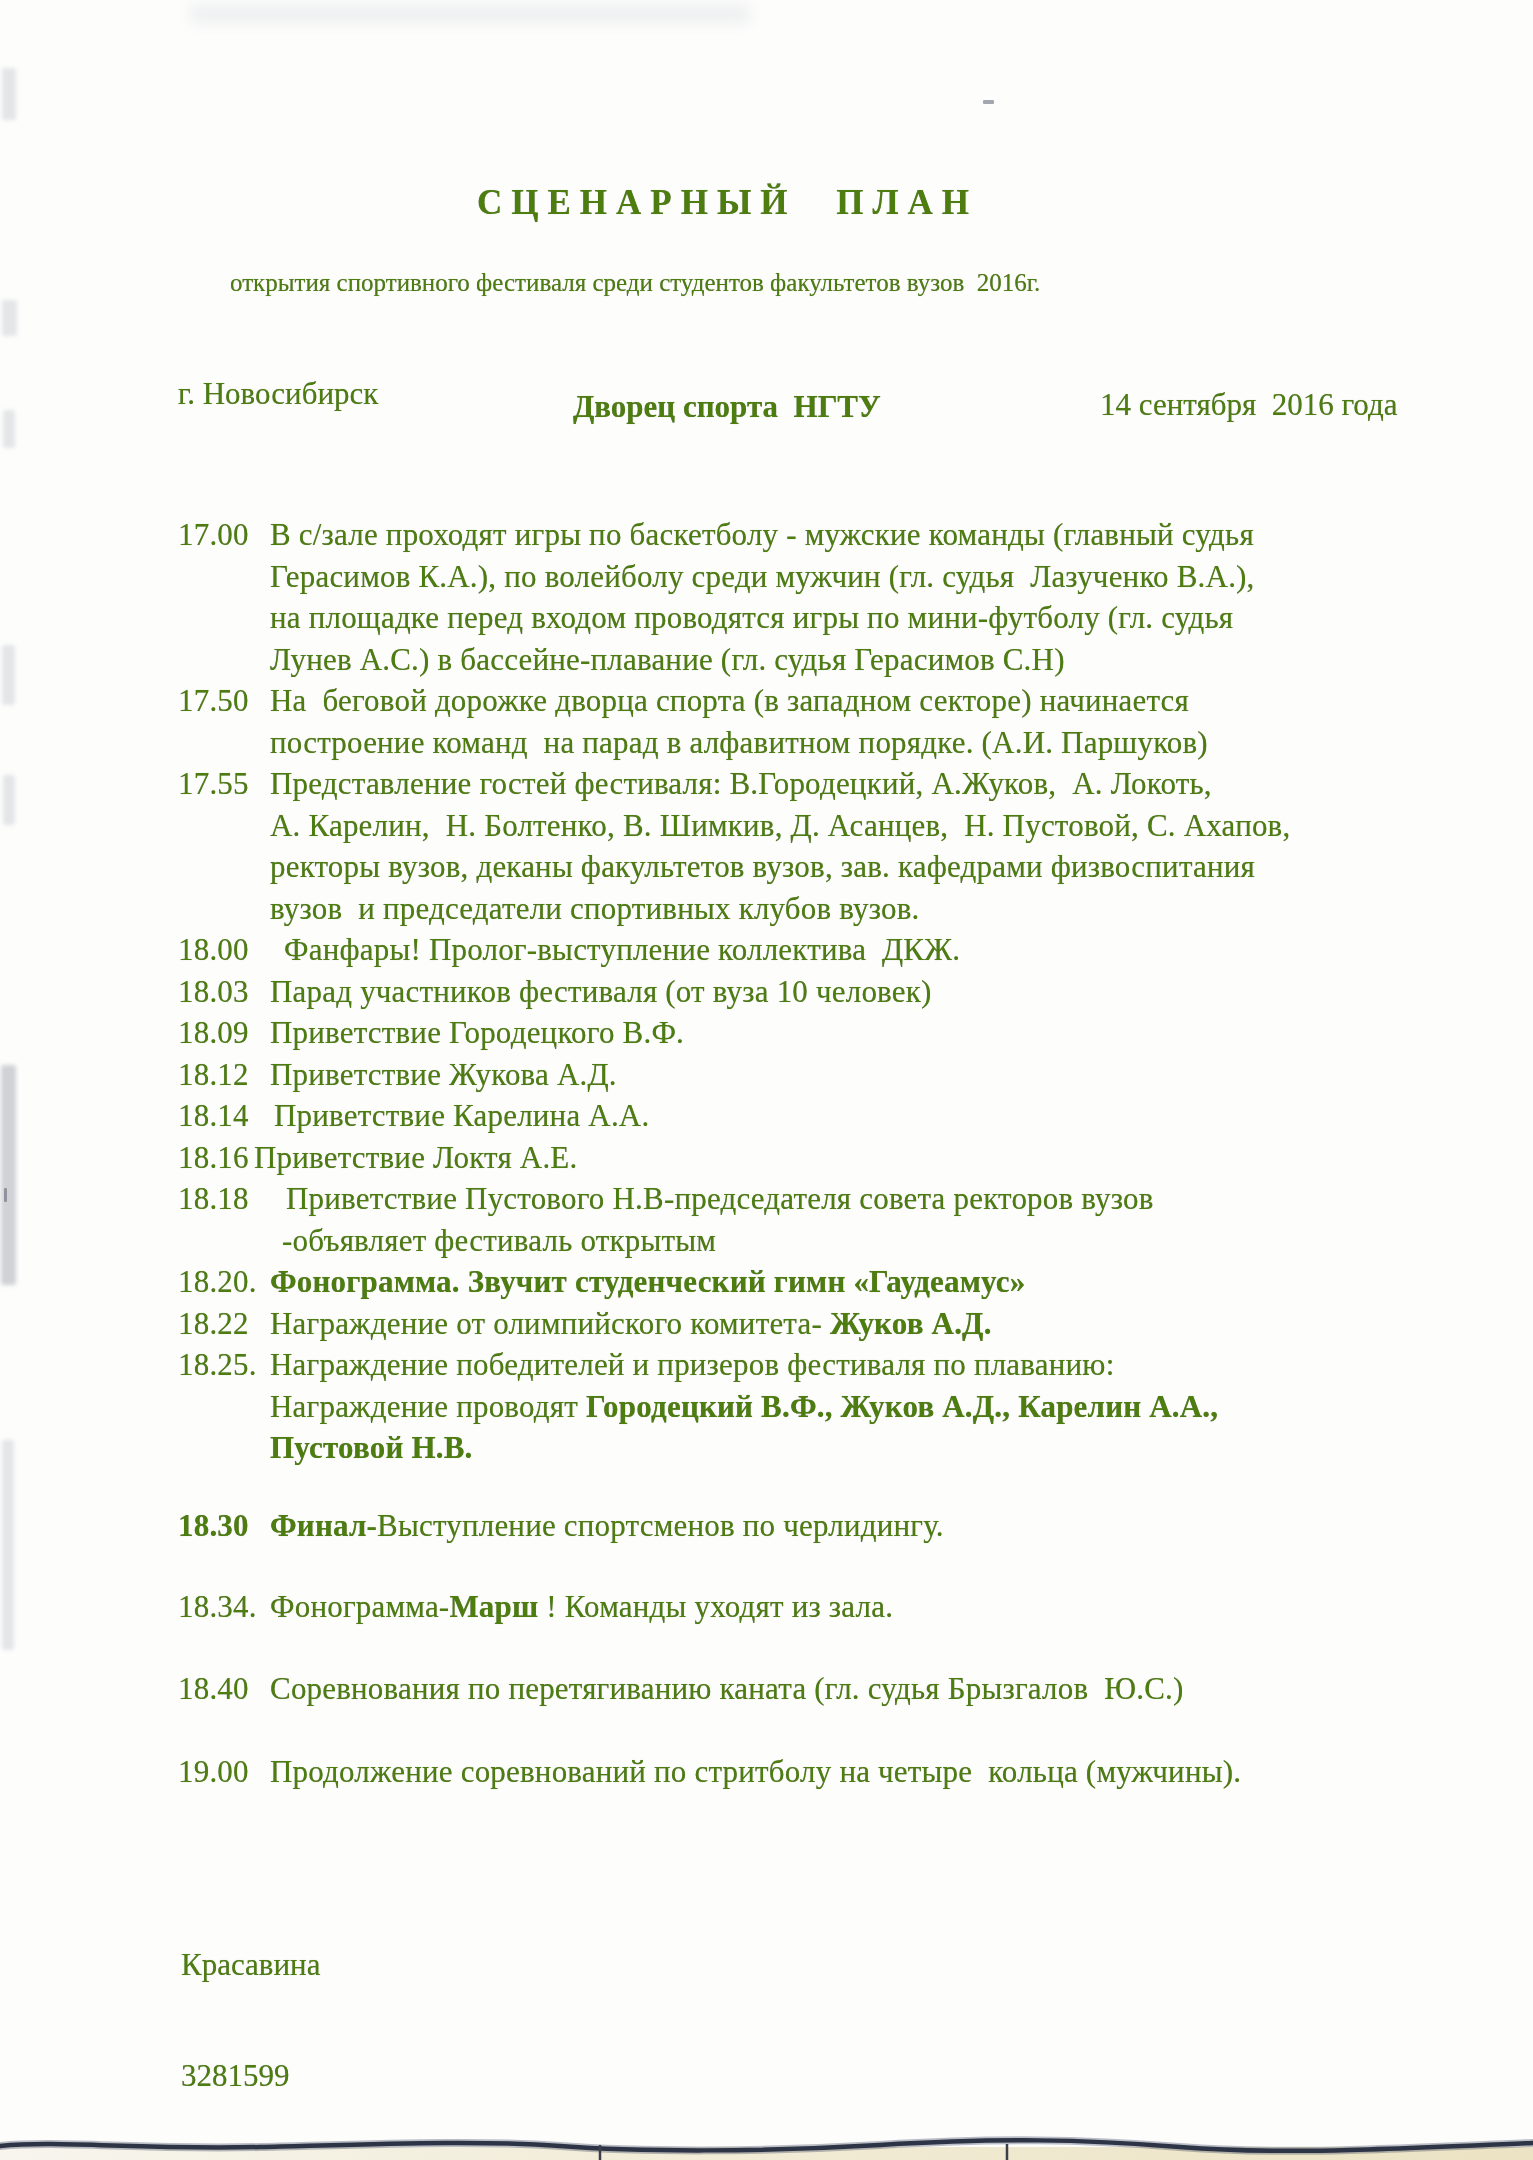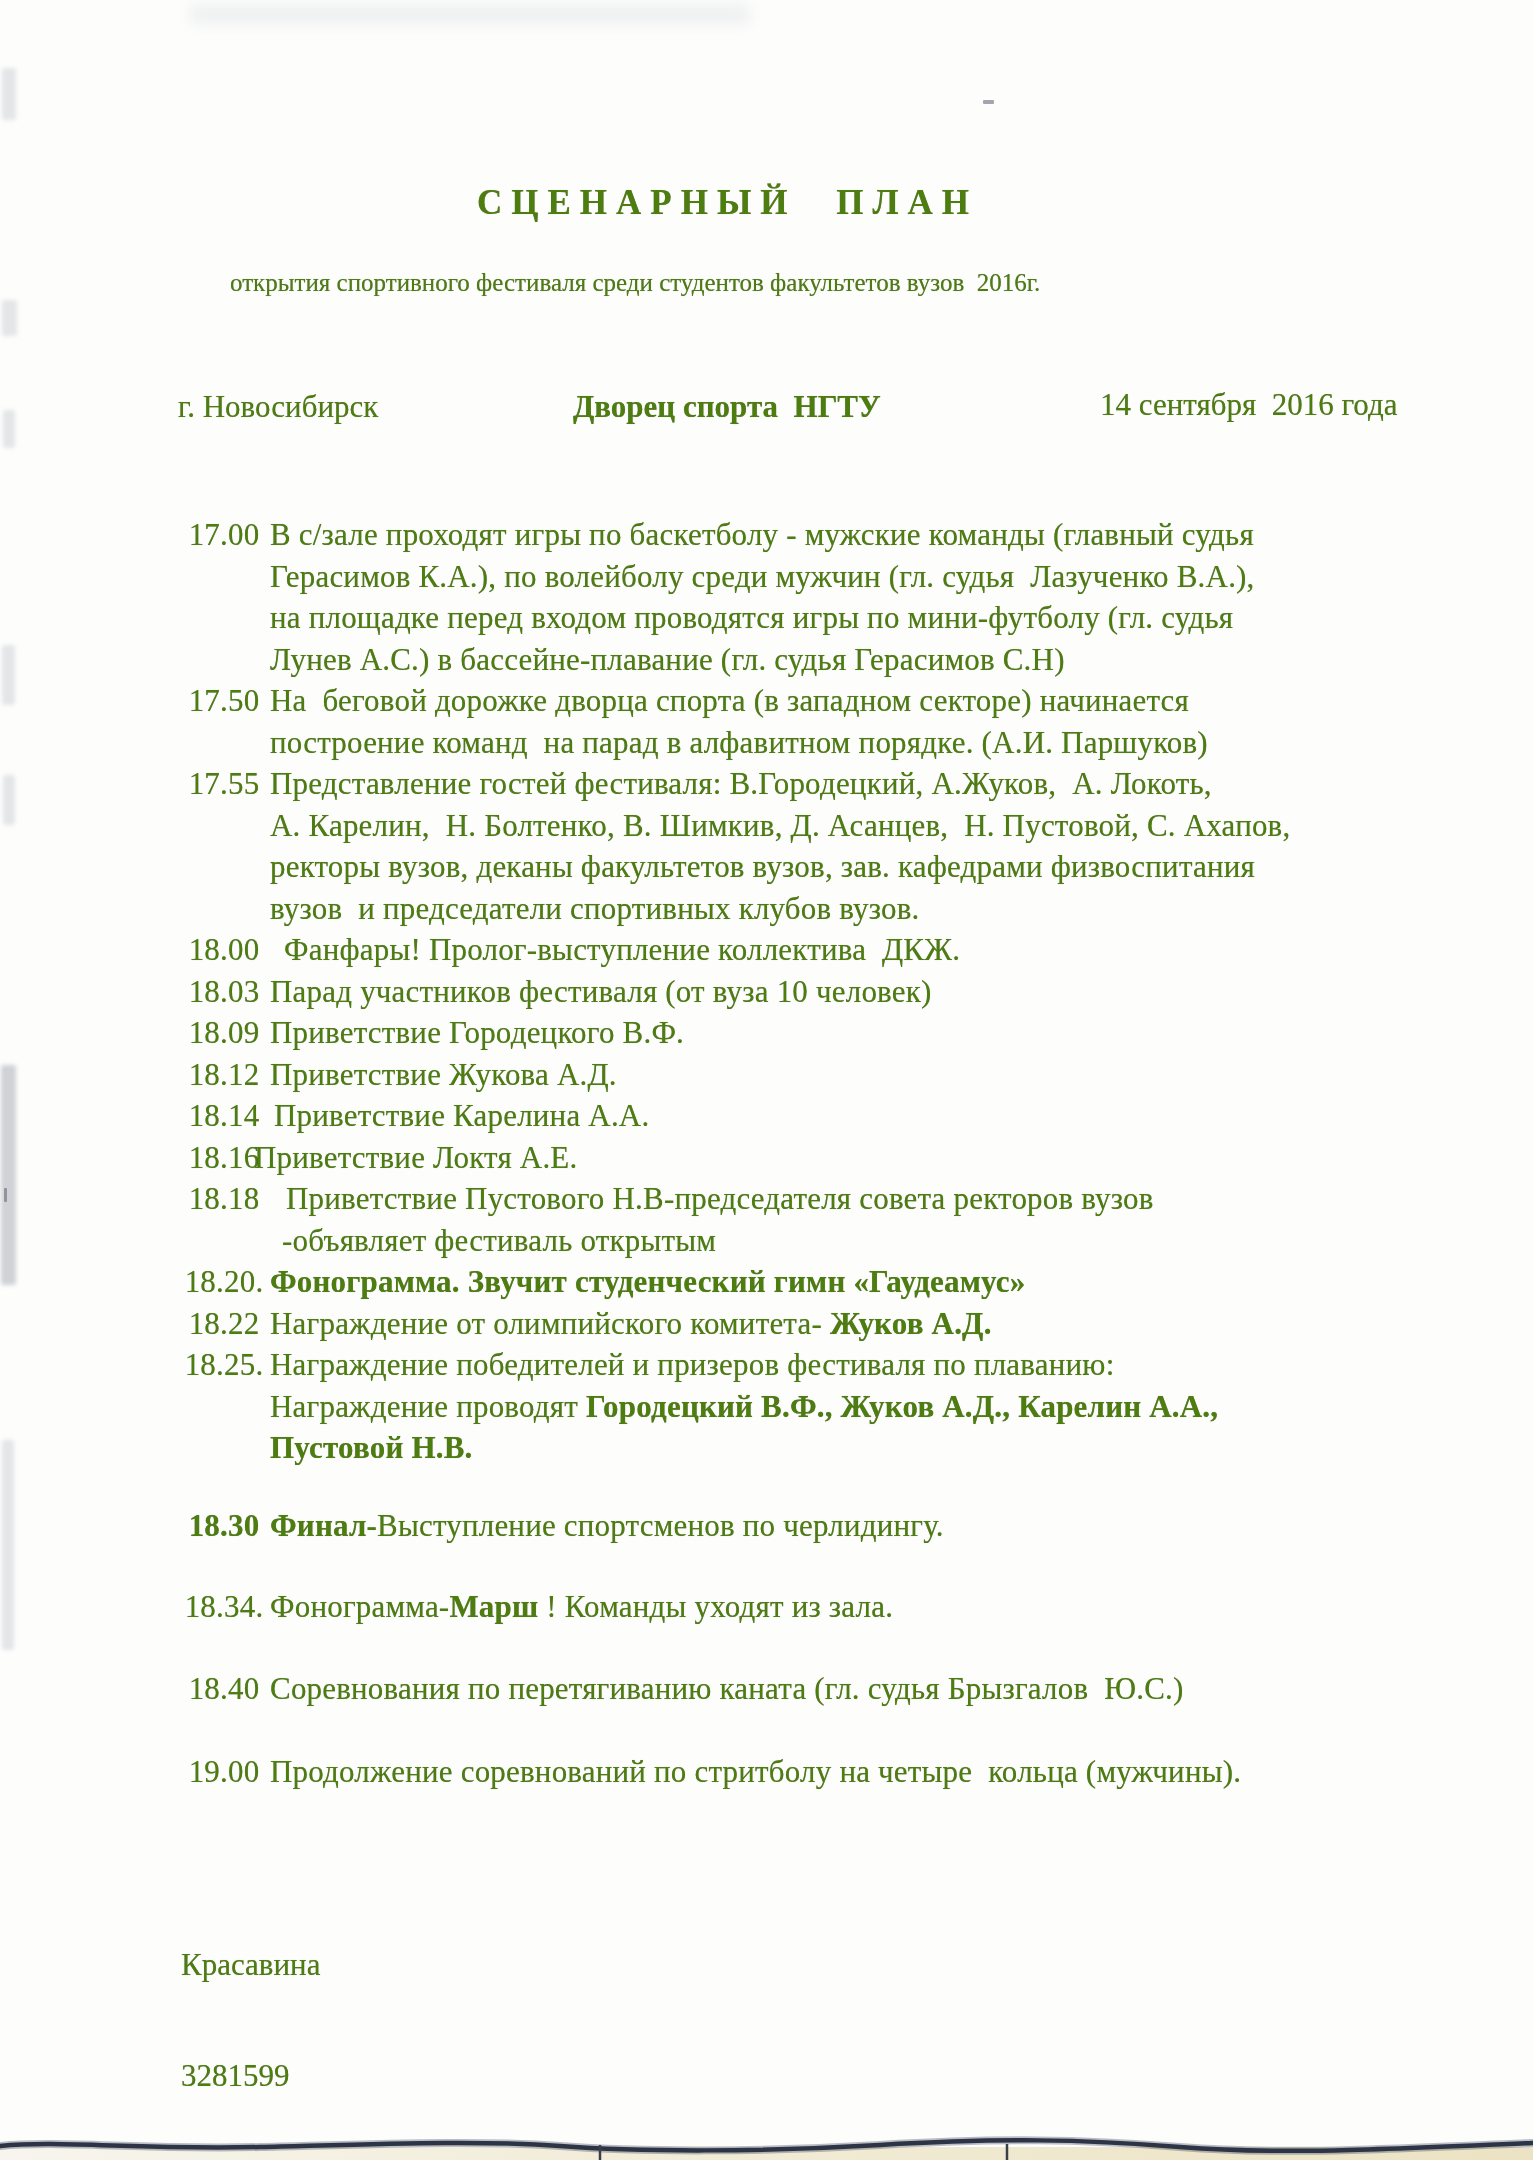--- a/index.html
+++ b/index.html
@@ -18,29 +18,29 @@
   .doc-title{
     position:absolute;left:477px;top:183px;
     font-size:35px;font-weight:700;
     letter-spacing:9px;word-spacing:22px;
     white-space:pre;
   }
   .doc-subtitle{
     position:absolute;left:230px;top:269px;
     font-size:25px;white-space:pre;font-family:Liberation Serif, serif;
   }
-  .place-city{ position:absolute;left:178px;top:389px;font-size:31px;white-space:pre; }
+  .place-city{ position:absolute;left:178px;top:376px;font-size:31px;white-space:pre; }
   .place-venue{ position:absolute;left:573px;top:389px;font-size:31px;font-weight:700;white-space:pre; }
   .place-date{ position:absolute;left:1100px;top:387px;font-size:31px;white-space:pre; }
 
   .schedule{
     position:absolute;left:178px;top:514px;width:1300px;
     font-size:31px;line-height:41.5px;letter-spacing:0.2px;
   }
-  .row{ display:flex;align-items:baseline;text-align:center; }
+  .row{ display:flex;align-items:baseline; }
   .time{ flex:0 0 92px;white-space:pre; }
   .text{ white-space:pre-wrap; }
 
   .footer{
     position:absolute;left:181px;top:1872px;
     font-size:31px;line-height:37px;white-space:pre;
   }
 
   
   .smudge{ position:absolute;background:rgba(138,144,158,0.22);filter:blur(2px);border-radius:2px; }

